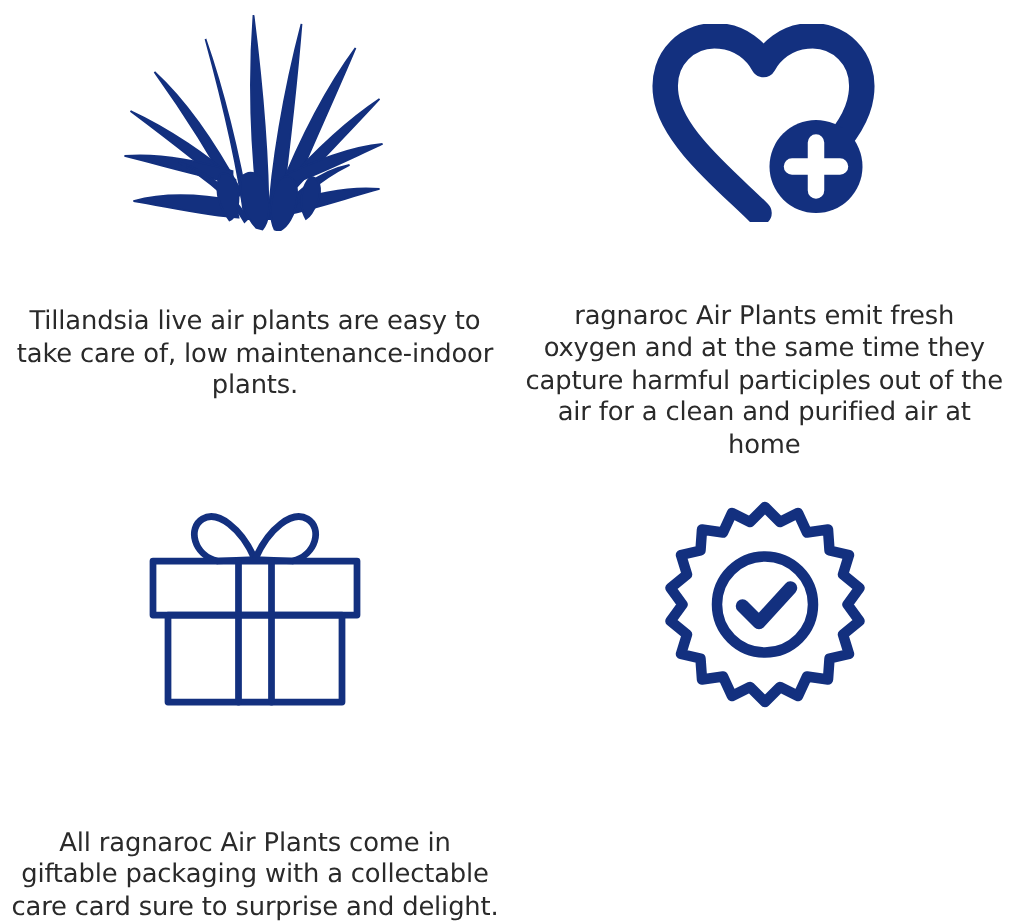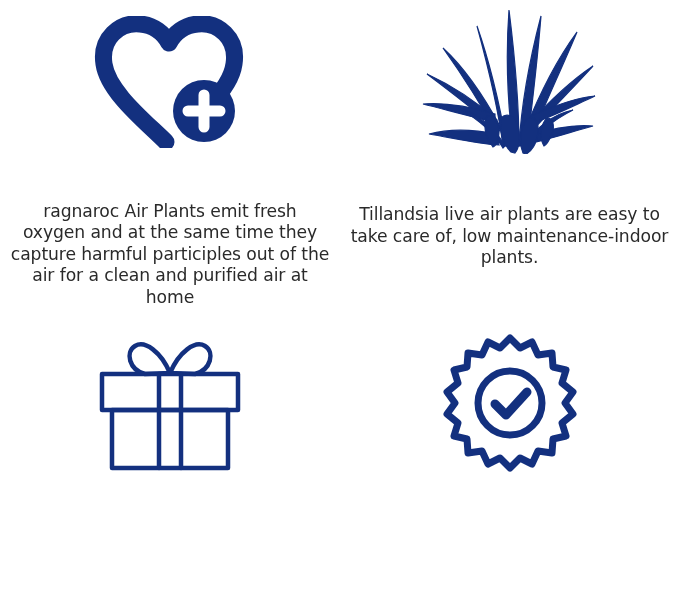--- a/index.html
+++ b/index.html
@@ -60,40 +60,20 @@
   .cell-4 .icon-wrap { height: 200px; padding-top: 26px; }
   .cell-4 .caption { width: 325px; margin-top: 54px; }
 
   svg { display: block; }
 </style>
 </head>
 <body>
 
 <div class="grid">
 
-  <div class="cell cell-2">
-    <div class="icon-wrap">
-      <svg width="152" height="132" viewBox="0 0 152 132">
-
-        <path d="M72 126
-                 C 52 106, 14 76, 10 48
-                 C 6 22, 26 6, 46 8
-                 C 60 9, 70 18, 75 27
-                 C 80 18, 90 9, 104 8
-                 C 124 6, 144 22, 140 48
-                 C 138 62, 128 76, 116 88" fill="none" stroke="#13307F" stroke-width="17" stroke-linecap="round" stroke-linejoin="round"></path>
-
-        <circle cx="110" cy="95" r="31" fill="#13307F"></circle>
-
-        <path d="M110 79 v32 M94 95 h32" fill="none" stroke="#ffffff" stroke-width="11" stroke-linecap="round"></path>
-      </svg>
-    </div>
-    <p class="caption">ragnaroc Air Plants emit fresh oxygen and at the same time they capture harmful participles out of the air for a clean and purified air at home</p>
-  </div>
-
   <div class="cell cell-1">
     <div class="icon-wrap">
       <svg width="178" height="150" viewBox="0 0 178 150">
         <g fill="#13307F" stroke="#13307F" stroke-width="1.2">
 
           <path d="M92 142 C 88 110, 84 60, 88 6 C 94 54, 98 106, 98 142 Z"></path>
           <path d="M98 142 C 100 106, 108 58, 120 12 C 116 62, 110 110, 106 142 Z"></path>
           <path d="M86 142 C 80 108, 70 62, 56 22 C 68 66, 78 110, 82 142 Z"></path>
 
           <path d="M104 126 C 116 96, 134 58, 156 28 C 140 66, 122 104, 112 130 Z"></path>
@@ -112,38 +92,59 @@
           <path d="M90 148 C 82 140, 78 126, 80 114 C 86 108, 94 112, 97 122 C 100 134, 98 144, 94 149 Z"></path>
           <path d="M102 149 C 98 140, 99 126, 105 116 C 112 110, 118 116, 117 128 C 116 140, 110 148, 105 150 Z"></path>
           <path d="M70 140 C 64 132, 62 120, 66 112 C 72 110, 78 118, 78 128 C 78 136, 75 142, 72 143 Z"></path>
           <path d="M122 140 C 118 132, 120 120, 126 114 C 132 114, 134 122, 131 130 C 128 137, 125 141, 123 142 Z"></path>
         </g>
       </svg>
     </div>
     <p class="caption">Tillandsia live air plants are easy to take care of, low maintenance-indoor plants.</p>
   </div>
 
+  <div class="cell cell-2">
+    <div class="icon-wrap">
+      <svg width="152" height="132" viewBox="0 0 152 132">
+
+        <path d="M72 126
+                 C 52 106, 14 76, 10 48
+                 C 6 22, 26 6, 46 8
+                 C 60 9, 70 18, 75 27
+                 C 80 18, 90 9, 104 8
+                 C 124 6, 144 22, 140 48
+                 C 138 62, 128 76, 116 88" fill="none" stroke="#13307F" stroke-width="17" stroke-linecap="round" stroke-linejoin="round"></path>
+
+        <circle cx="110" cy="95" r="31" fill="#13307F"></circle>
+
+        <path d="M110 79 v32 M94 95 h32" fill="none" stroke="#ffffff" stroke-width="11" stroke-linecap="round"></path>
+      </svg>
+    </div>
+    <p class="caption">ragnaroc Air Plants emit fresh oxygen and at the same time they capture harmful participles out of the air for a clean and purified air at home</p>
+  </div>
+
   <div class="cell cell-3">
     <div class="icon-wrap">
       <svg width="154" height="142" viewBox="0 0 154 142">
         <g fill="none" stroke="#13307F" stroke-width="4.5" stroke-linejoin="round" stroke-linecap="round">
 
           <path d="M77 43 C 68 22, 52 10, 42 16 C 32 22, 36 40, 52 44 Z"></path>
 
           <path d="M77 43 C 86 22, 102 10, 112 16 C 122 22, 118 40, 102 44 Z"></path>
 
           <rect x="9" y="44" width="136" height="36"></rect>
 
           <rect x="19" y="80" width="116" height="58"></rect>
 
           <path d="M66 44 v94"></path>
           <path d="M88 44 v94"></path>
         </g>
       </svg>
     </div>
+    <p class="caption">All ragnaroc Air Plants come in giftable packaging with a collectable care card sure to surprise and delight.</p>
   </div>
 
   <div class="cell cell-4">
     <div class="icon-wrap">
       <svg width="136" height="138" viewBox="0 0 136 138">
 
         <path d="M68 4 L78 14 L90 8 L96 21 L110 19 L111 33 L124 36 L120 49
                  L131 58 L123 69 L131 80 L120 89 L124 102 L111 105 L110 119
                  L96 117 L90 130 L78 124 L68 134 L58 124 L46 130 L40 117
                  L26 119 L25 105 L12 102 L16 89 L5 80 L13 69 L5 58 L16 49

